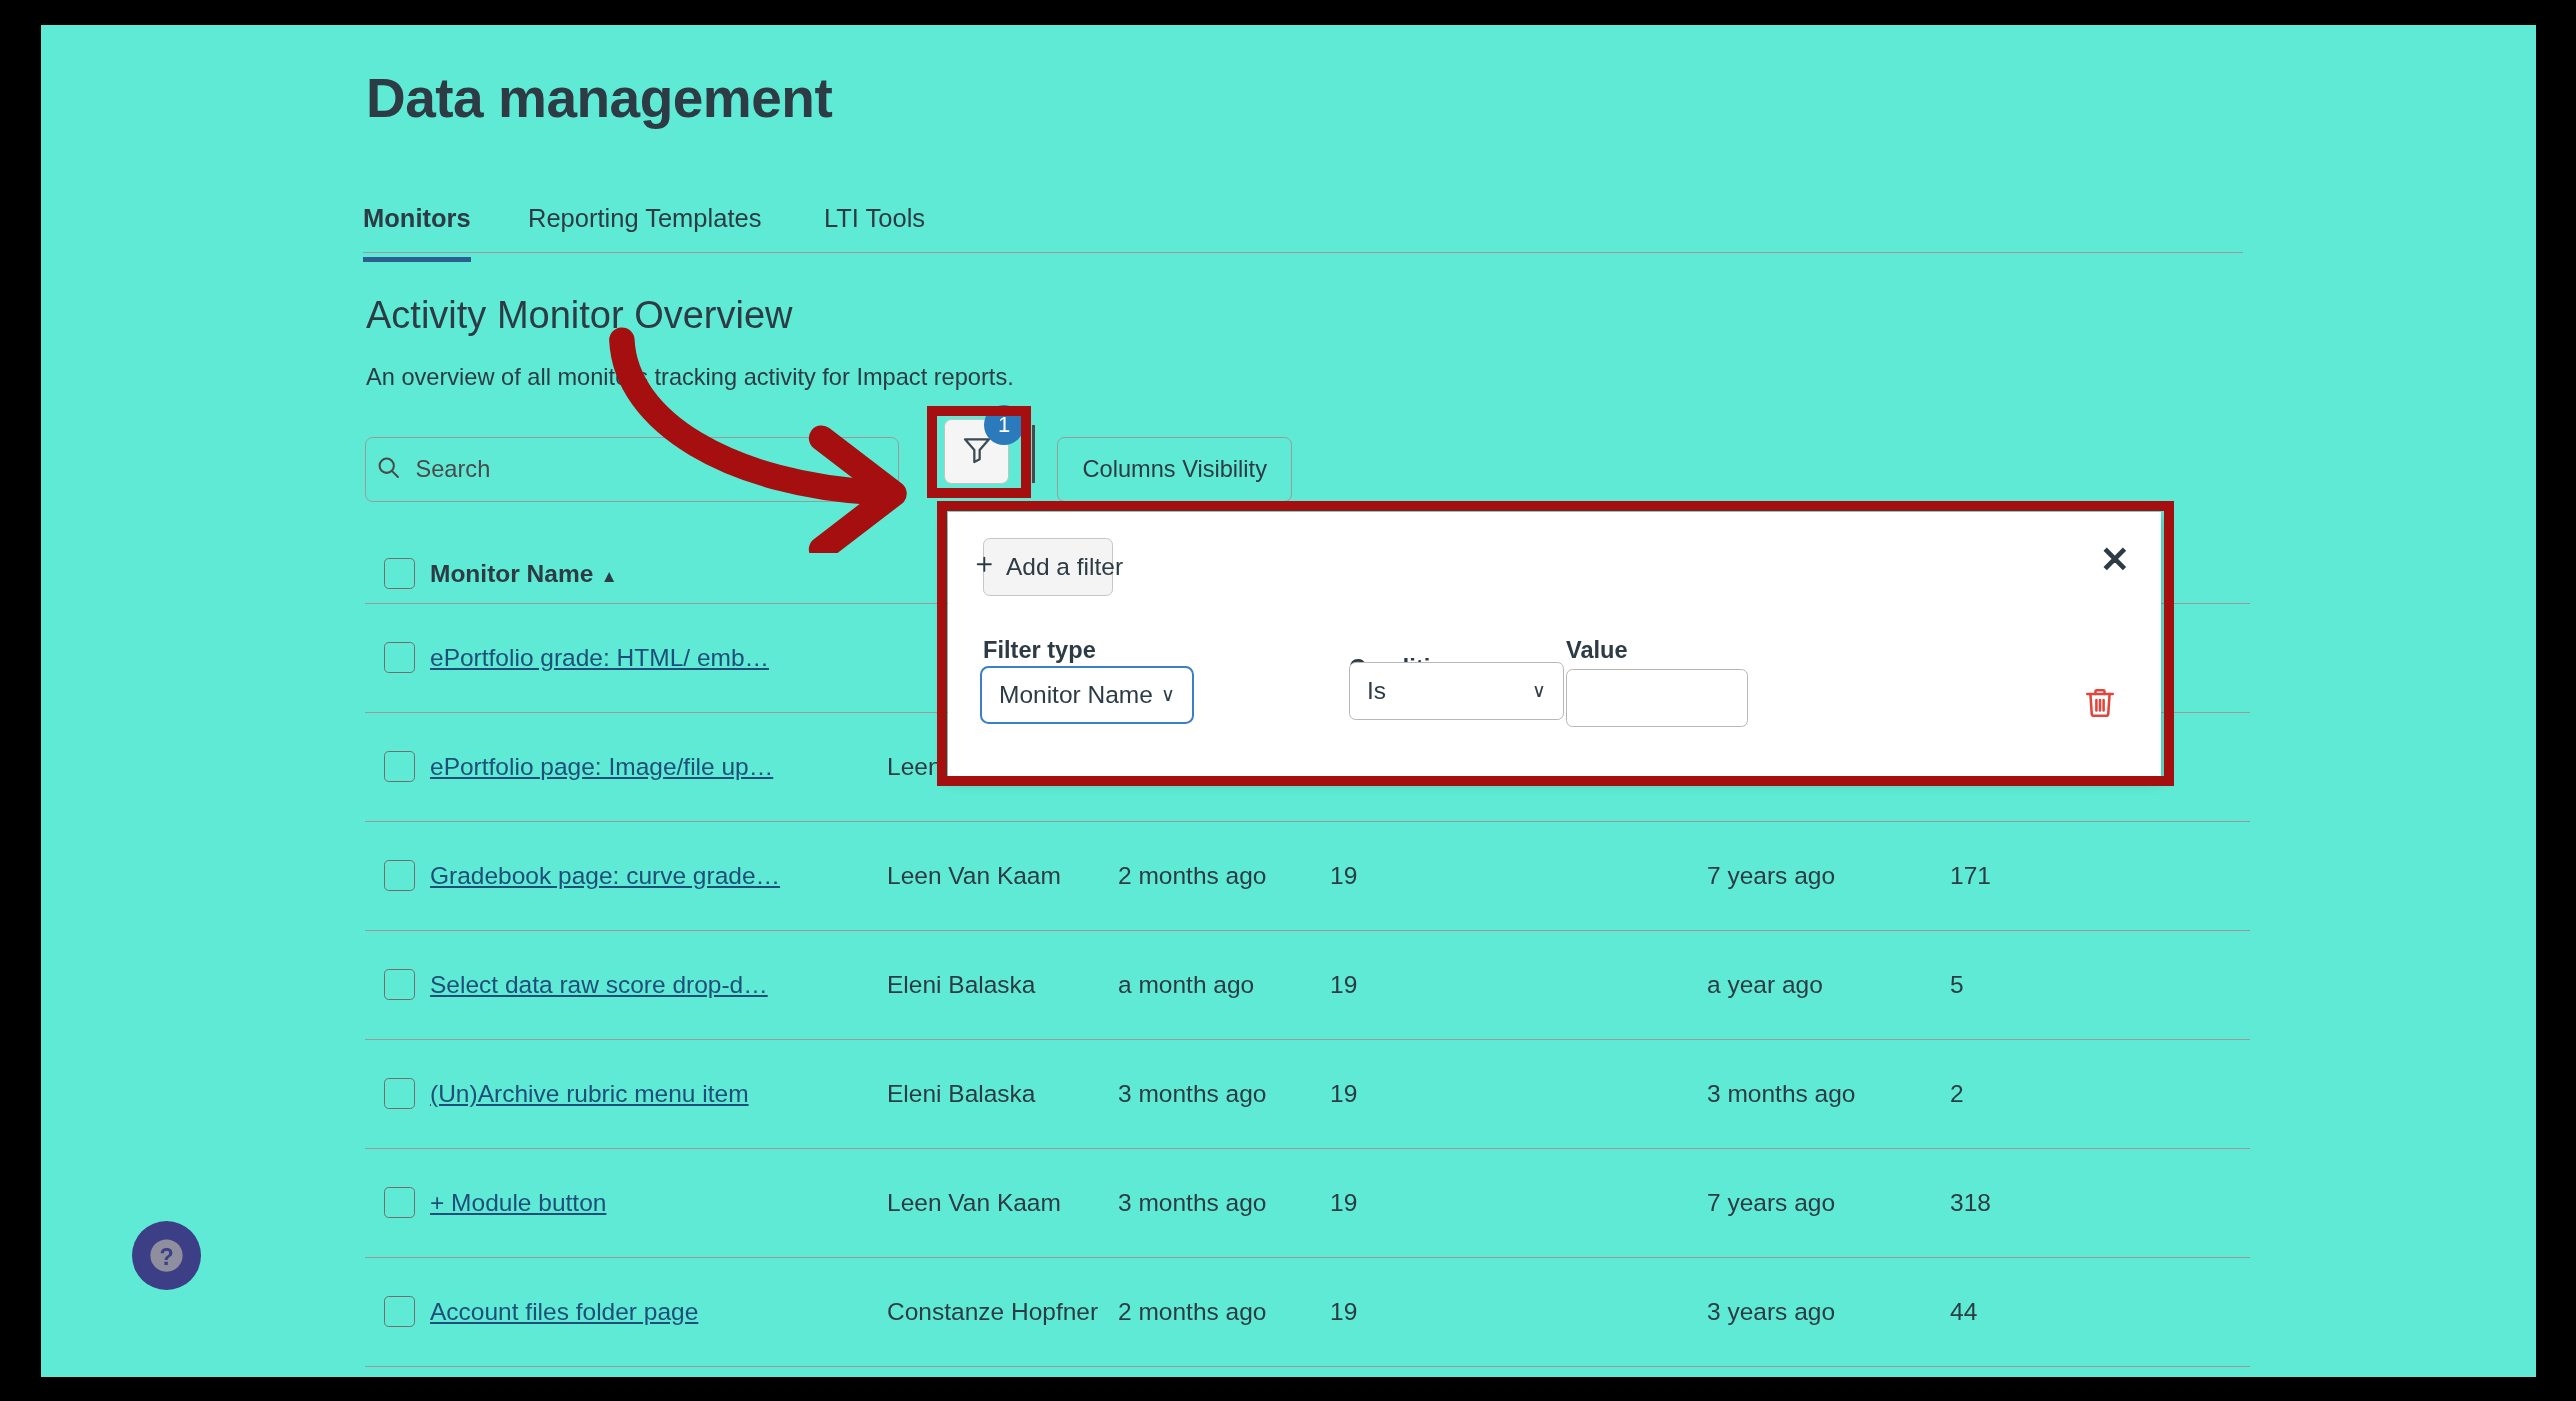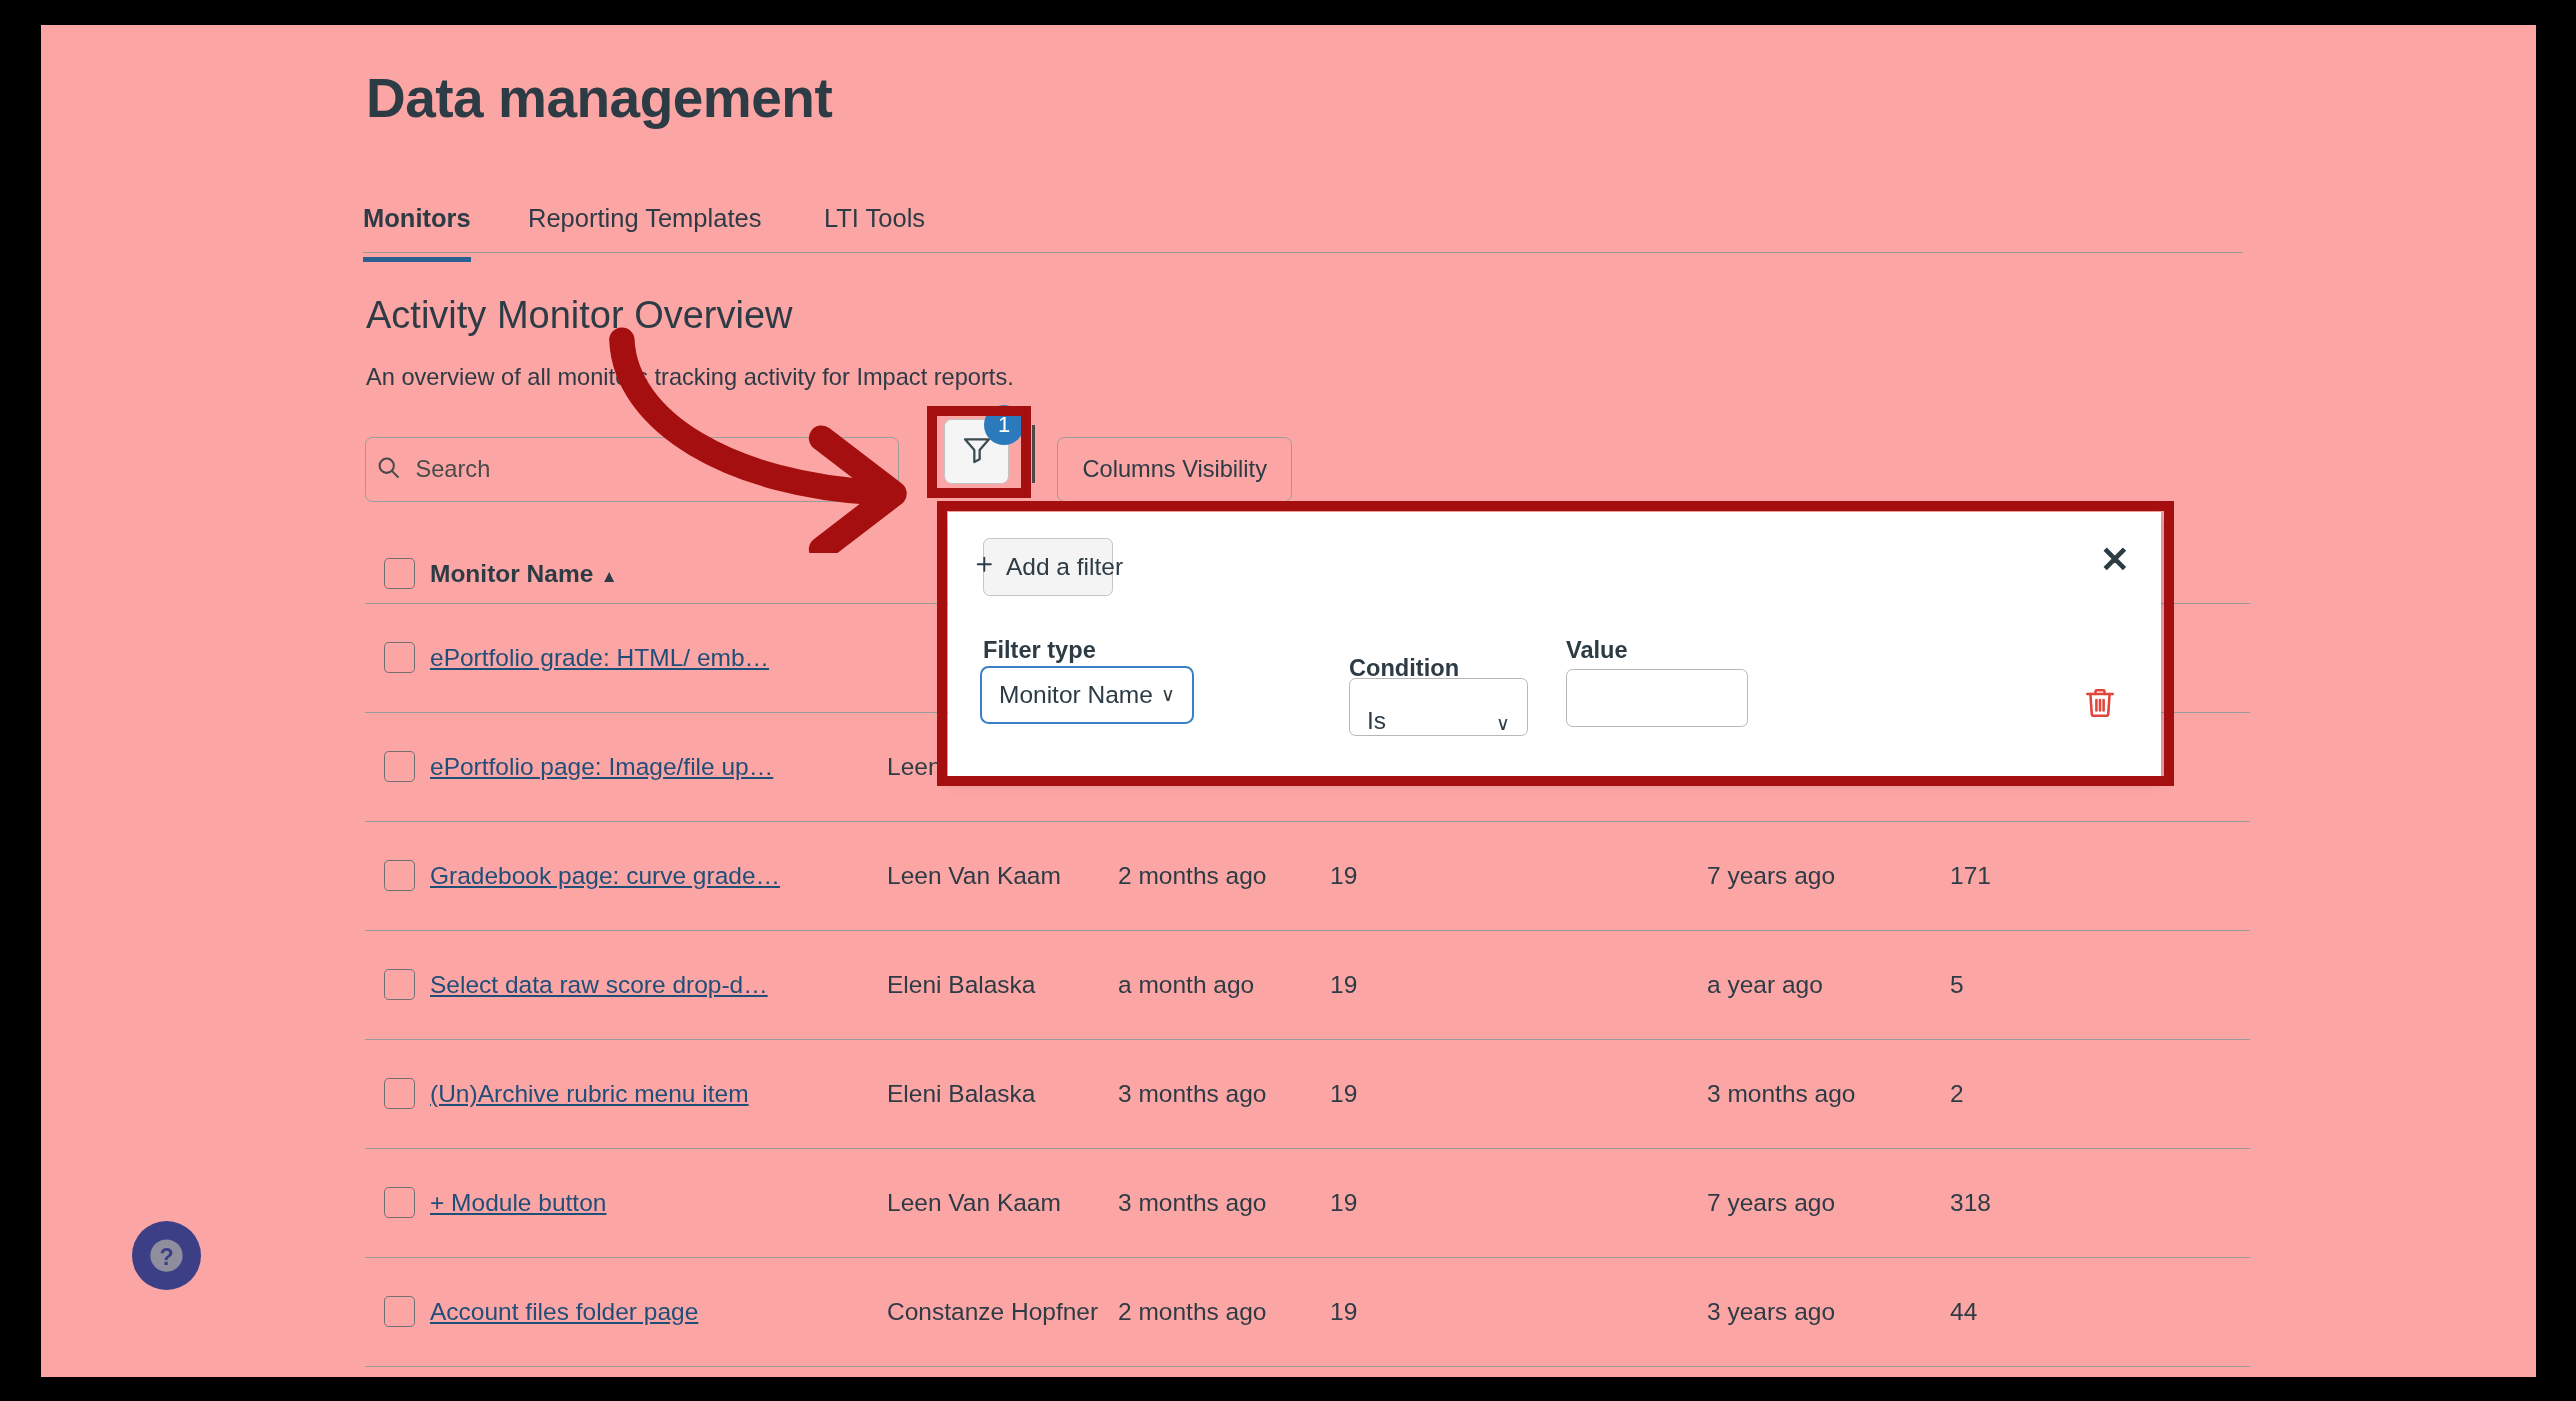--- a/index.html
+++ b/index.html
@@ -8,21 +8,21 @@
     background: #000000;
     font-family: "Liberation Sans", sans-serif;
     overflow: hidden;
   }
 
   
   #app-root {
     position: absolute;
     left: 41px; top: 24.5px;
     width: 2495px; height: 1352px;
-    background: #fca5a5;
+    background: #5eead4;
     overflow: hidden;
   }
 
   
   #page-title {
     position: absolute;
     left: 325px; top: 41px;
     font-size: 55px;
     font-weight: 700;
     color: #2d3b45;
@@ -417,21 +417,21 @@
 
     <div id="close-popup">✕</div>
 
     <div class="field-label" style="left:35px; top:125px;">Filter type</div>
     <div class="field-ctl focused" style="left:32px; top:154px; width:214px;">
       <span>Monitor Name</span>
       <span class="caret">∨</span>
     </div>
 
     <div class="field-label" style="left:401px; top:143px;">Condition</div>
-    <div class="field-ctl" style="left:401px; top:166px; width:179px;align-items:flex-end;">
+    <div class="field-ctl" style="left:401px; top:150px; width:215px;">
       <span>Is</span>
       <span class="caret">∨</span>
     </div>
 
     <div class="field-label" style="left:618px; top:125px;">Value</div>
     <div class="field-ctl" style="left:618px; top:157px; width:182px;">
       <span></span>
     </div>
   </div>
 

